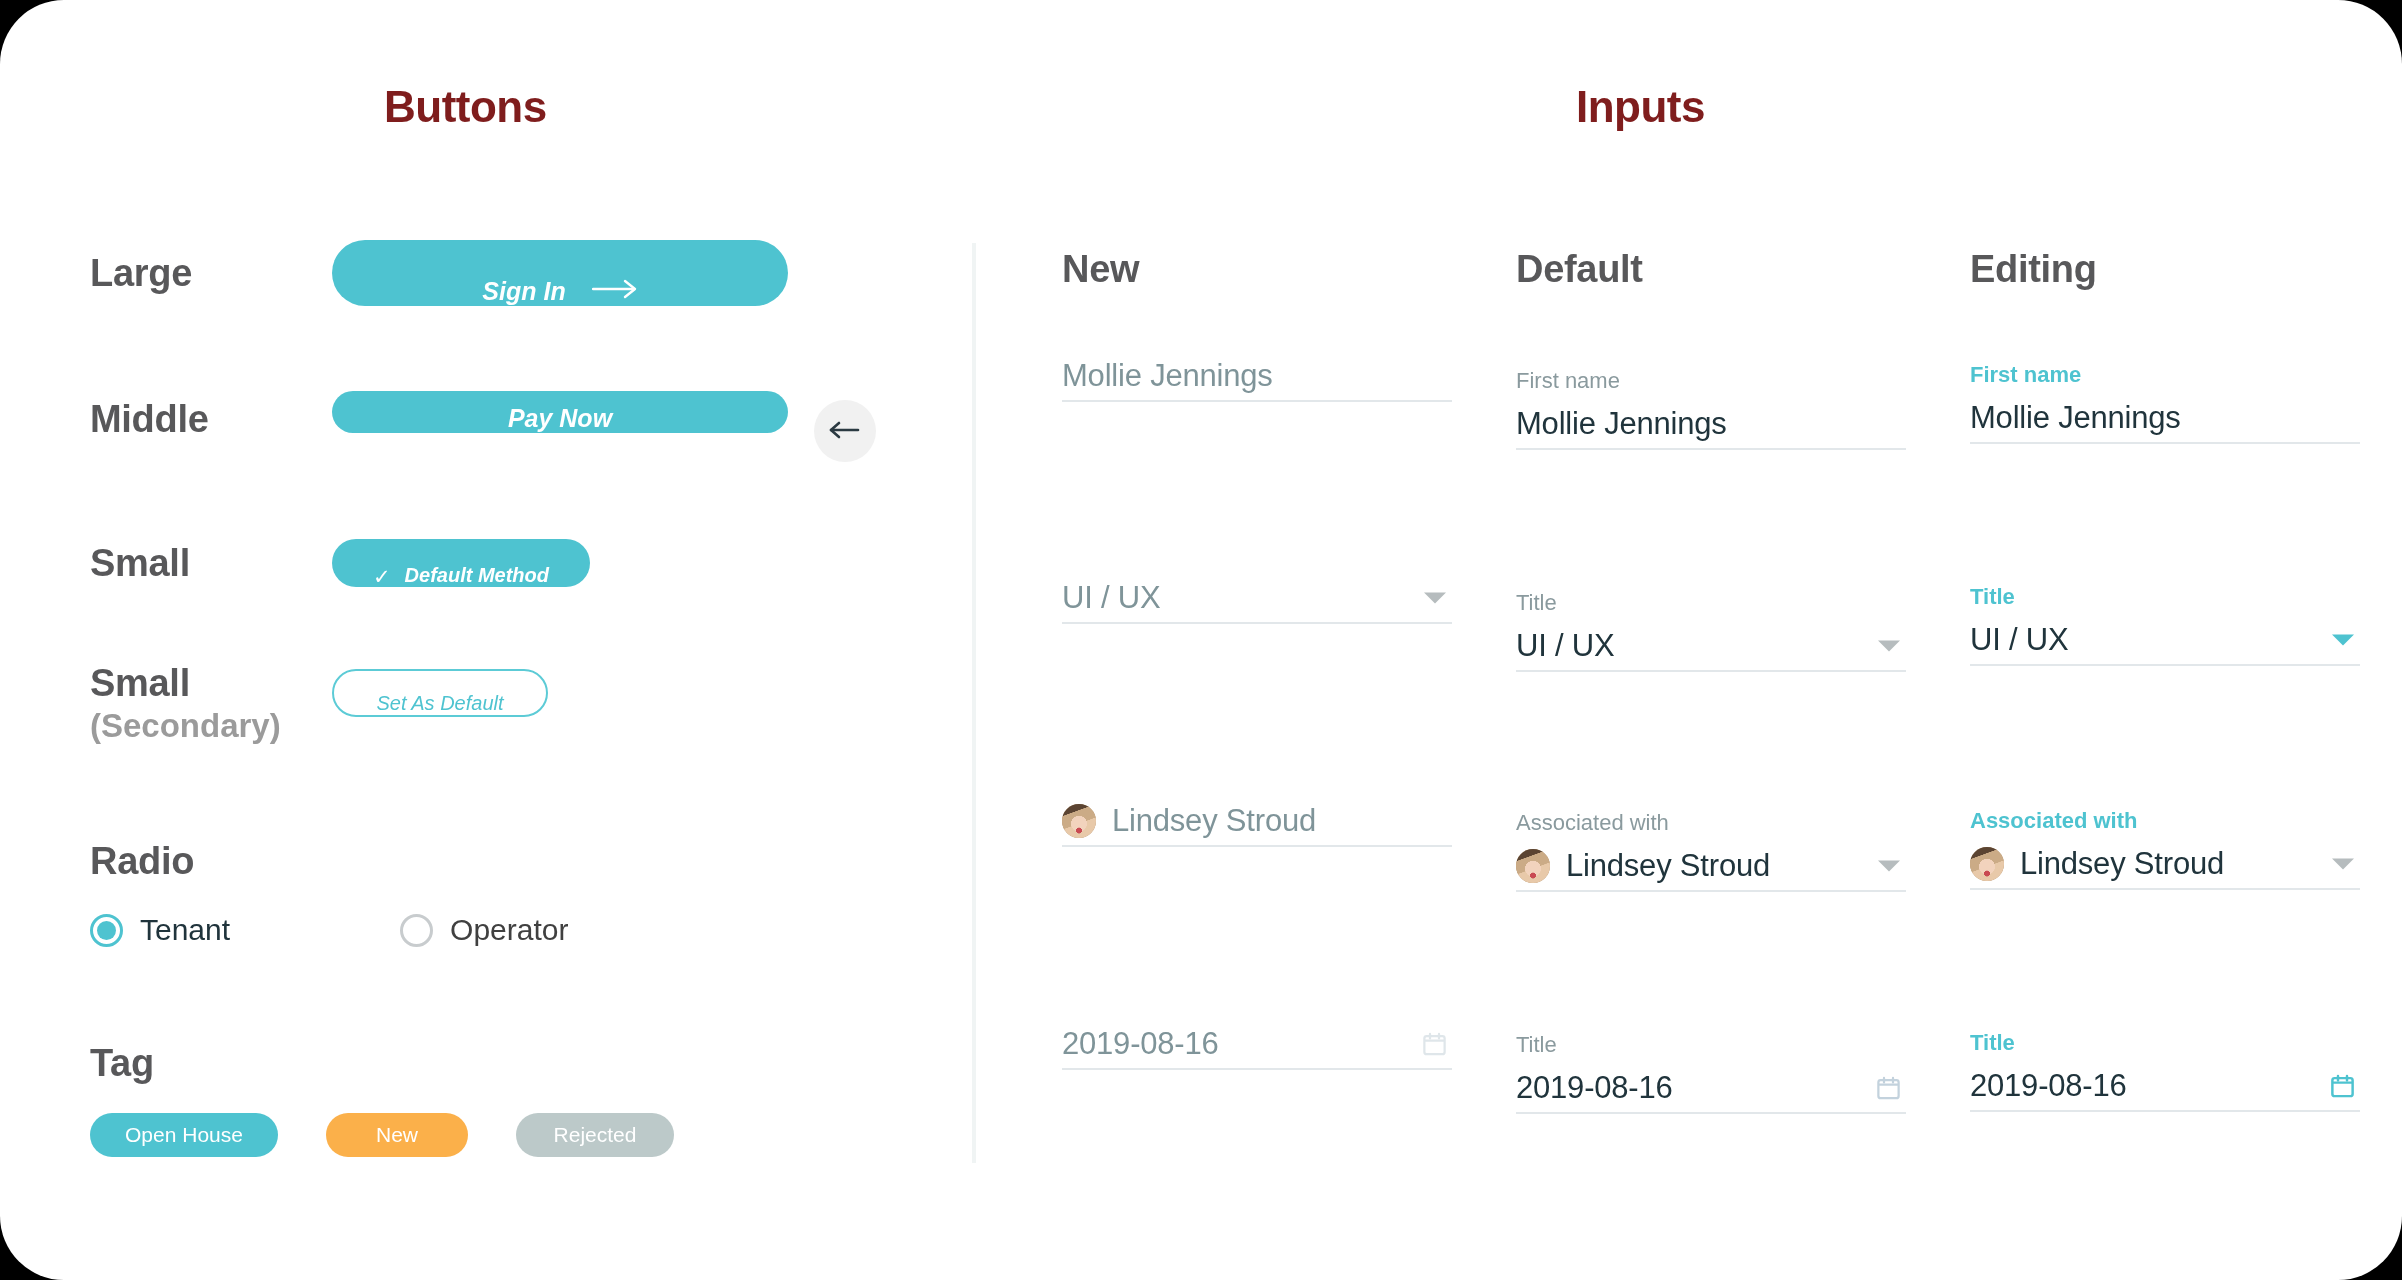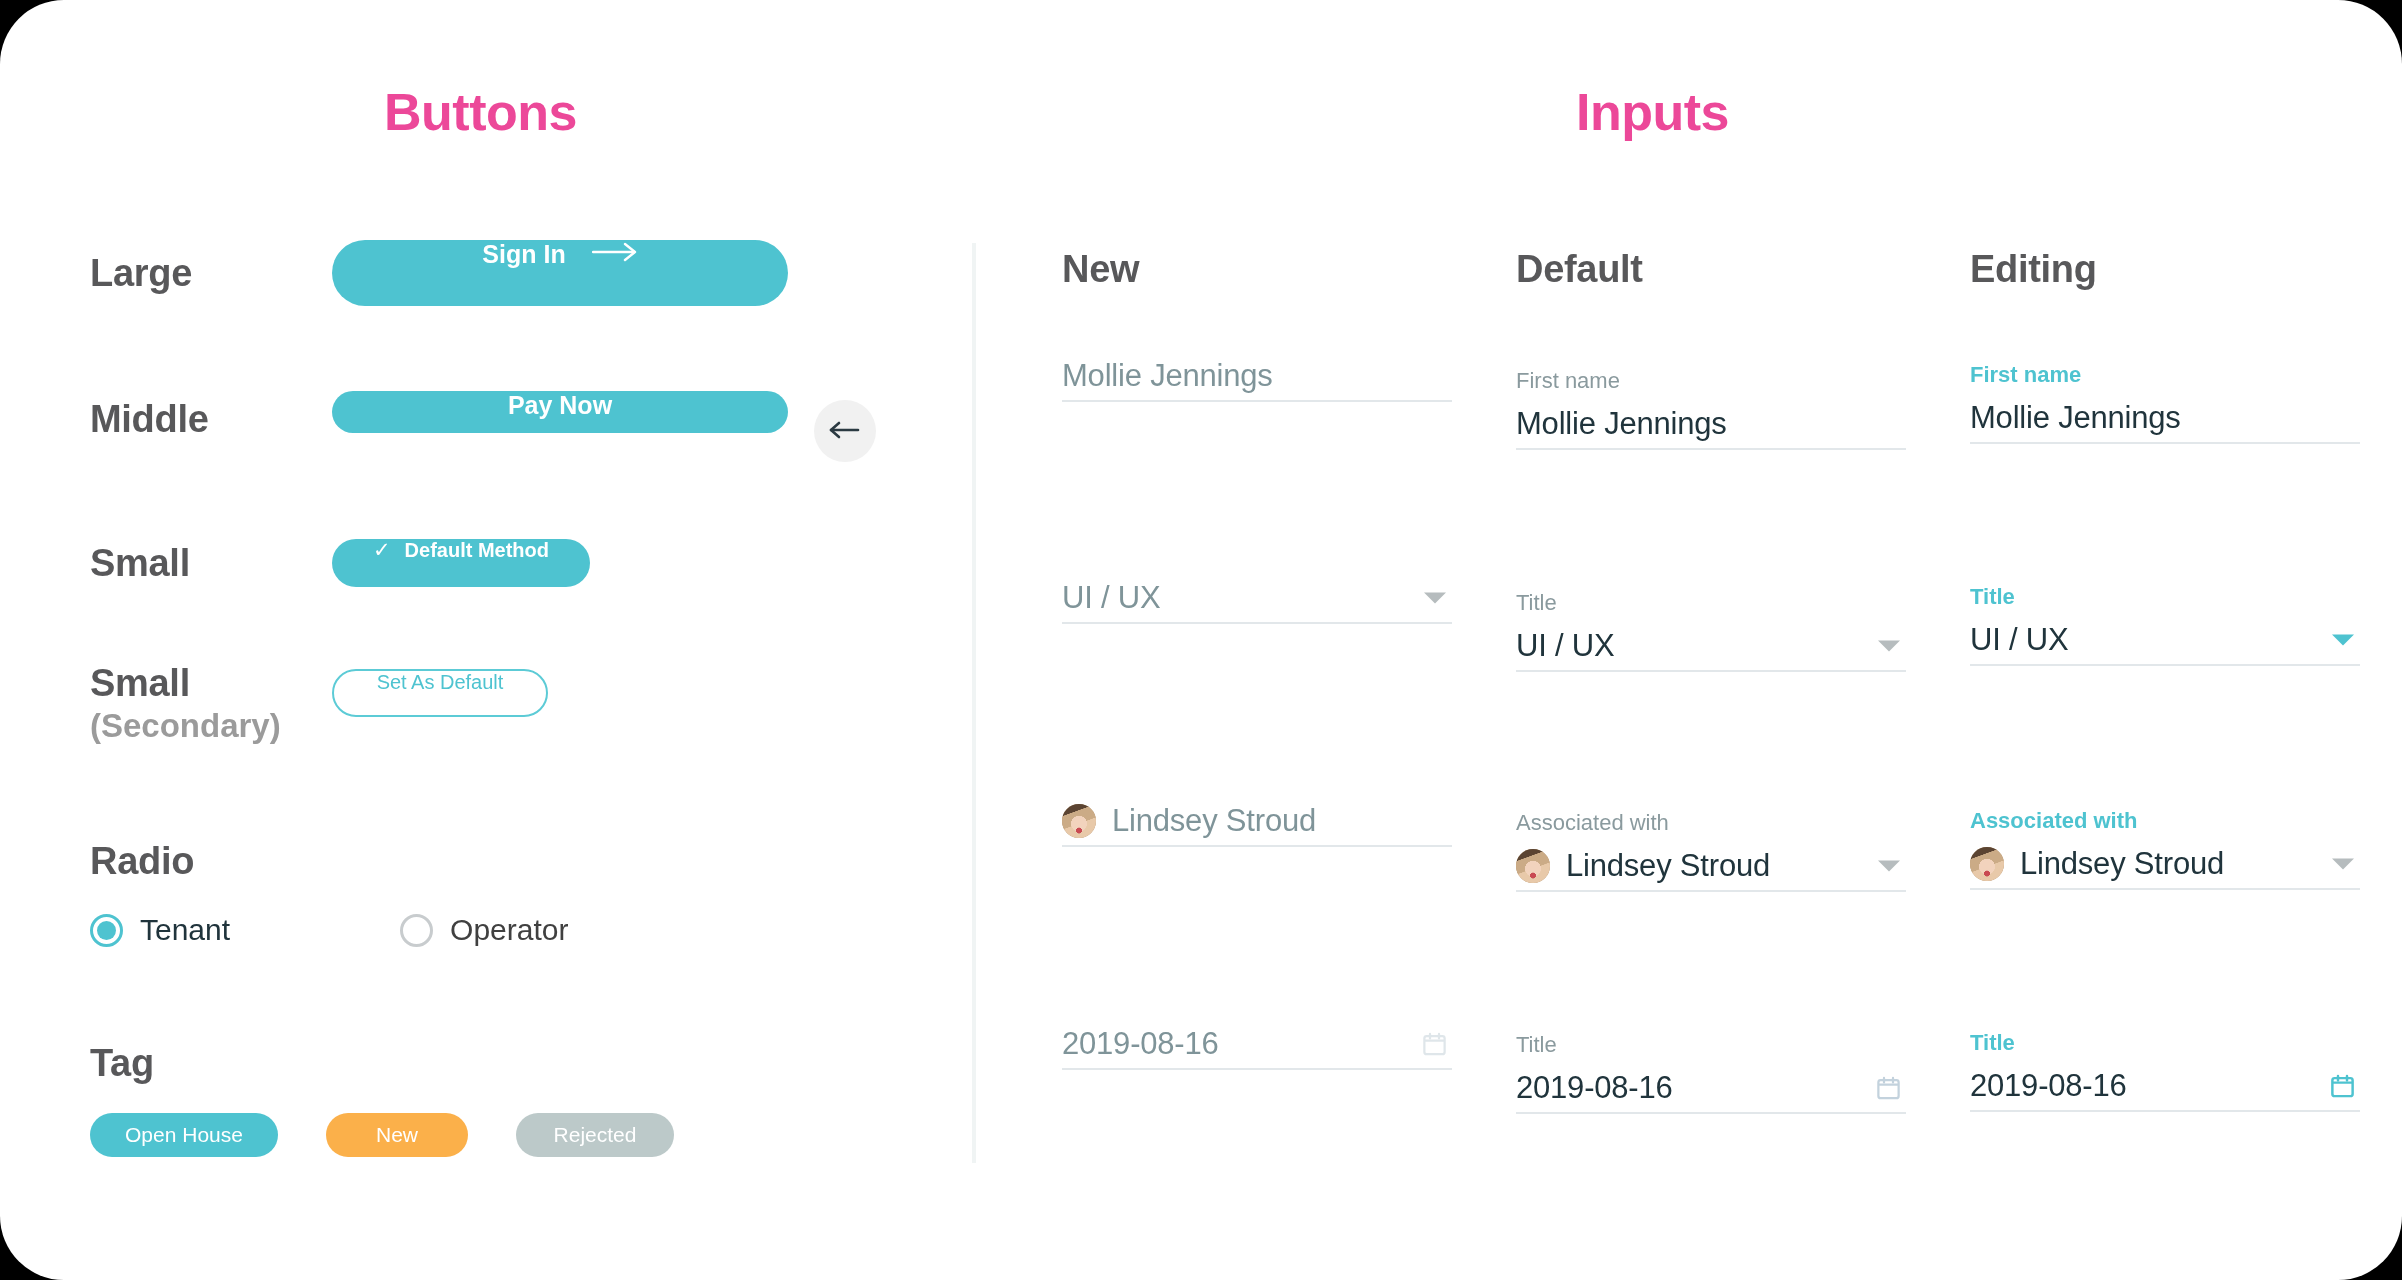--- a/index.html
+++ b/index.html
@@ -17,23 +17,23 @@
     position: absolute;
     inset: 0;
     background: #ffffff;
     border-radius: 64px;
     overflow: hidden;
   }
 
   
   .section-title {
     position: absolute;
-    font-size: 52px;
+    font-size: 44px;
     font-weight: 700;
-    color: #ec4899;
+    color: #7f1d1d;
     letter-spacing: -0.5px;
     white-space: nowrap;
   }
   #title-buttons { left: 384px; top: 82px; }
   #title-inputs  { left: 1576px; top: 82px; }
 
   
   .divider {
     position: absolute;
     left: 972px;
@@ -56,28 +56,29 @@
     font-size: 33px;
     font-weight: 700;
     color: #9b9b9b;
     letter-spacing: 0;
     margin-top: 2px;
   }
 
   .btn {
     position: absolute;
     display: flex;
-    align-items: flex-start;
+    align-items: flex-end;
     justify-content: center;
     border: none;
     cursor: pointer;
     font-family: inherit;
     color: #ffffff;
     background: #4ec3d0;
     white-space: nowrap;
+    font-style: italic;
   }
 
   #btn-sign-in {
     left: 332px; top: 240px;
     width: 456px; height: 66px;
     border-radius: 33px;
     font-size: 25px; font-weight: 700;
     gap: 26px;
   }
   #btn-pay-now {

